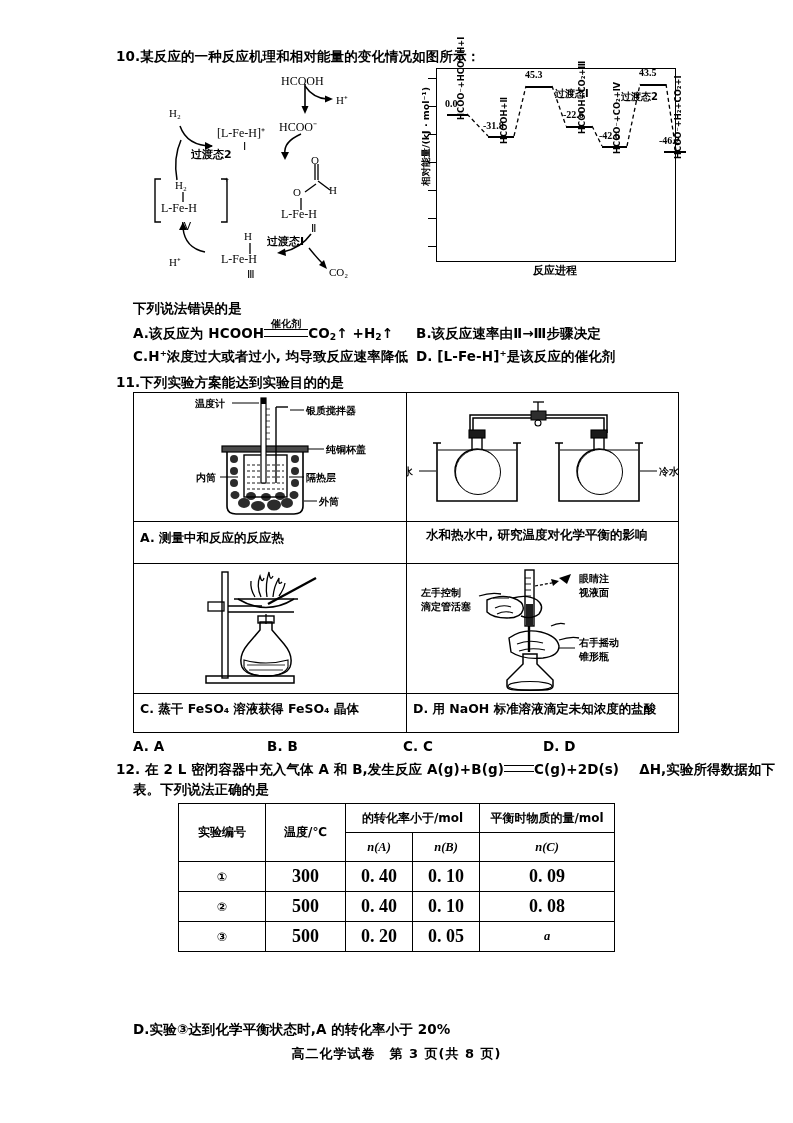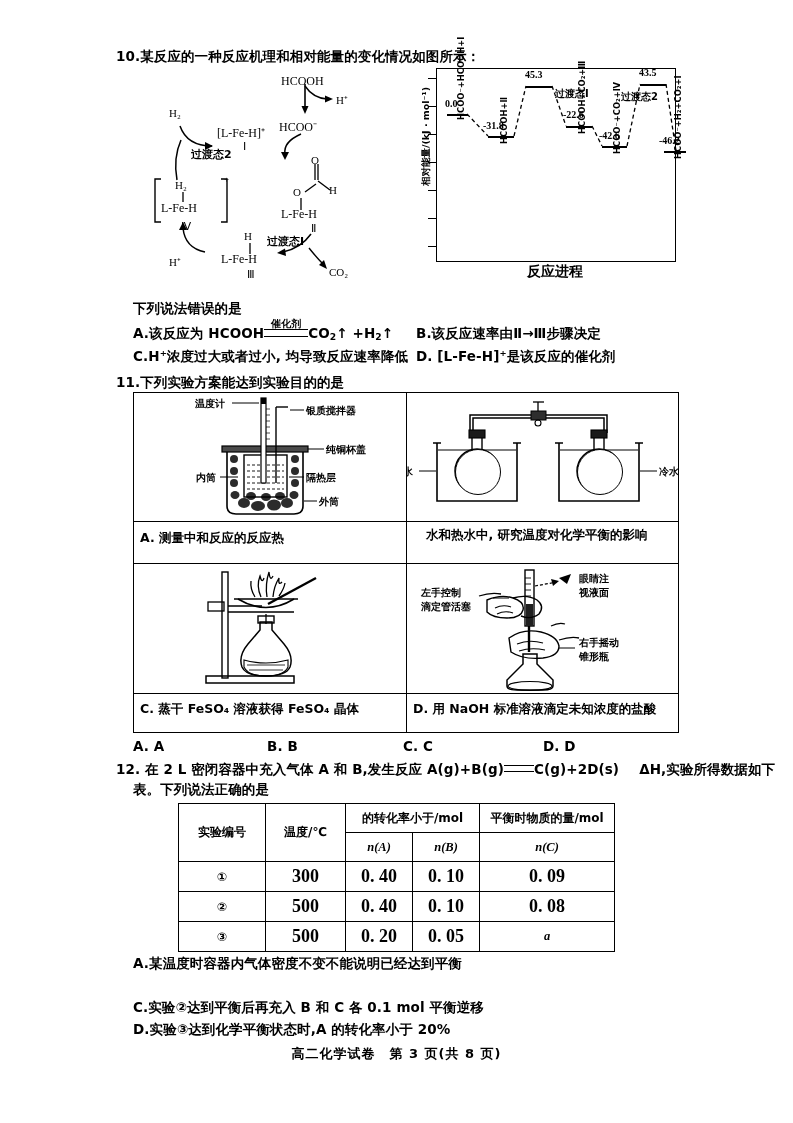--- a/index.html
+++ b/index.html
@@ -91,21 +91,21 @@
     font-weight: 700;
     transform: rotate(-90deg);
     transform-origin: center center;
     white-space: nowrap;
   }
   #xlabel {
     position: absolute;
     left: 22px; top: 199px;
     width: 238px;
     text-align: center;
-    font-size: 14px;
+    font-size: 11px;
     font-family: "DejaVu Sans", sans-serif;
     font-weight: 700;
   }
   .lvl {
     position: absolute;
     height: 0;
     border-top: 2.6px solid #000;
   }
   .lvl-val {
     position: absolute;
@@ -650,19 +650,17 @@
     <tr>
       <td>③</td>
       <td class="num">500</td>
       <td class="num">0. 20</td>
       <td class="num">0. 05</td>
       <td class="ital">a</td>
     </tr>
   </tbody>
     </table>
 
-  <div class="qline cn" style="left:133px; top:955px;">A.某温度时容器内气体密度不变不能说明已经达到平衡</div>
-  <div class="qline cn" style="left:133px; top:999px;">C.实验②达到平衡后再充入 B 和 C 各 0.1 mol 平衡逆移</div>
   <div class="qline cn" style="left:133px; top:1021px;">D.实验③达到化学平衡状态时,A 的转化率小于 20%</div>
 
   <div id="footer">高二化学试卷　第 3 页(共 8 页)</div>
 
 </div>
 
 </body></html>

